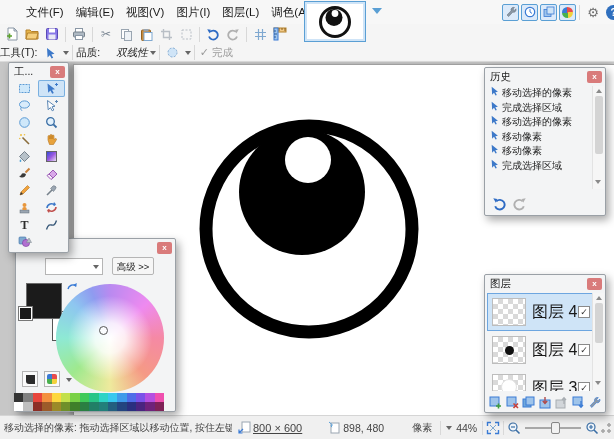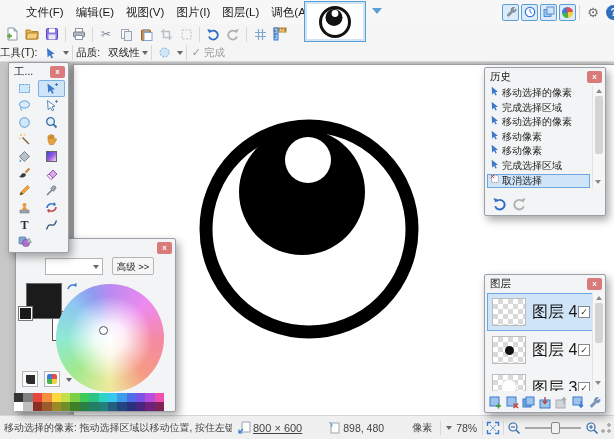--- a/index.html
+++ b/index.html
@@ -219,21 +219,21 @@
 <div id="tooloptions" class="abs">
   <span>工具(T):</span>
   <div class="tbtn" style="margin-left:4px;">
     <svg width="12" height="12" viewBox="0 0 12 12">
         <path d="M2,1 L9.5,6.8 L6.4,7.4 L8.2,10.8 L6.6,11.5 L4.8,8.2 L2.6,10.4 Z" fill="#3d79c9"></path>
       </svg>
   </div>
   <div class="caret"></div>
   <div class="sep-v"></div>
   <span>品质:</span>
-  <span style="margin-left:8px;">双线性</span>
+  <span style="margin-left:16px;font-style:italic;">双线性</span>
   <div class="caret"></div>
   <div class="sep-v"></div>
   <div class="tbtn">
     <svg width="13" height="13" viewBox="0 0 13 13">
         <circle cx="6.5" cy="6.5" r="4.5" fill="#cfe4f7" stroke="#7fa8d0" stroke-dasharray="2,1.5"></circle>
       </svg>
   </div>
   <div class="caret"></div>
   <div class="sep-v"></div>
   <span class="dim" style="font-size:11px;margin:0 3px 0 2px;">✓</span>
@@ -427,29 +427,20 @@
         </span>
         <span>移动像素</span>
       </div>
     <div class="hrow">
         <span class="hicon">
           <svg width="10" height="10" viewBox="0 0 12 12">
             <path d="M2,1 L9.5,6.8 L6.4,7.4 L8.2,10.8 L6.6,11.5 L4.8,8.2 L2.6,10.4 Z" fill="#3d79c9"></path>
           </svg>
         </span>
         <span>完成选择区域</span>
-      </div>
-    <div class="hrow sel">
-        <span class="hicon">
-          <svg width="10" height="10" viewBox="0 0 12 12">
-            <rect x="2" y="2" width="8" height="8" fill="#fff" stroke="#8a8a8a" stroke-dasharray="1.5,1"></rect>
-            <path d="M1,1 L5,5 M5,1 L1,5" stroke="#d04545" stroke-width="1.2"></path>
-          </svg>
-        </span>
-        <span>取消选择</span>
       </div>
   </div>
   <div class="vscroll" style="right:1px;top:18px;bottom:26px;">
     <div class="sarrow up"></div>
     <div class="sthumb" style="height:58px;"></div>
     <div class="sarrow dn" style="position:absolute;bottom:2px;left:2px;"></div>
   </div>
   <div class="flex" style="position:absolute;left:4px;bottom:3px;">
     <div class="tbtn">
         <svg width="15" height="15" viewBox="0 0 14 14">
@@ -613,21 +604,21 @@
     </svg>
   <span style="margin-left:2px;font-size:11px;text-decoration:underline;">800 × 600</span>
   <svg width="13" height="13" viewBox="0 0 13 13" style="margin-left:26px;flex:none;">
       <rect x="3" y="2" width="8" height="10" fill="#fff" stroke="#9aa5b1"></rect>
       <path d="M1,1 L4.5,4 L3,4.4 L3.8,6.2" stroke="#5aa0d8" fill="none"></path>
     </svg>
   <span style="margin-left:2px;font-size:10.5px;">898, 480</span>
   <span style="margin-left:28px;">像素</span>
   <div class="sep-v" style="margin-left:8px;"></div>
   <div class="caret"></div>
-  <span style="margin-left:4px;font-size:10.5px;">78%</span>
+  <span style="margin-left:4px;font-size:10.5px;">44%</span>
   <div class="sep-v" style="margin-left:5px;"></div>
   <svg width="14" height="14" viewBox="0 0 14 14">
       <path d="M1.5,5 V1.5 H5 M9,1.5 h3.5 V5 M12.5,9 v3.5 H9 M5,12.5 H1.5 V9" fill="none" stroke="#3a7bd5" stroke-width="1.4"></path>
       <path d="M4,4 L10,10 M10,4 L4,10" stroke="#7fa8d0" stroke-width="1"></path>
     </svg>
   <div class="sep-v"></div>
   <svg width="14" height="14" viewBox="0 0 14 14">
       <circle cx="6" cy="6" r="4" fill="#eef4fa" stroke="#3a6ea5" stroke-width="1.2"></circle>
       <path d="M4,6 h4" stroke="#3a6ea5" stroke-width="1.2"></path>
       <path d="M9,9 L12.5,12.5" stroke="#3a6ea5" stroke-width="1.6"></path>

